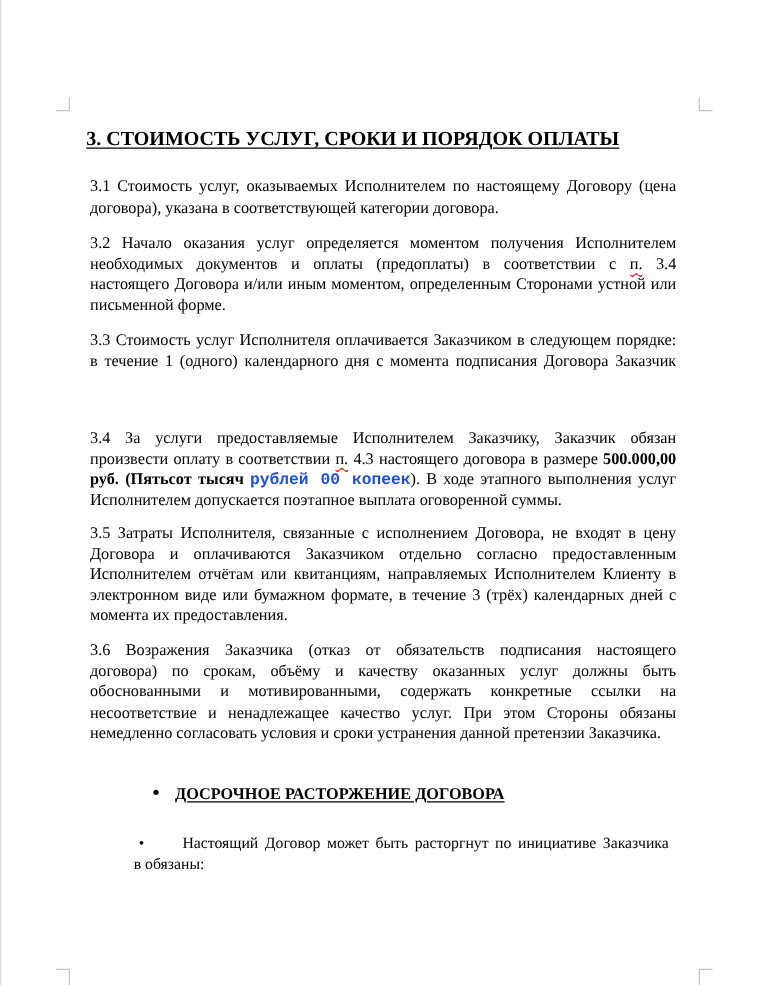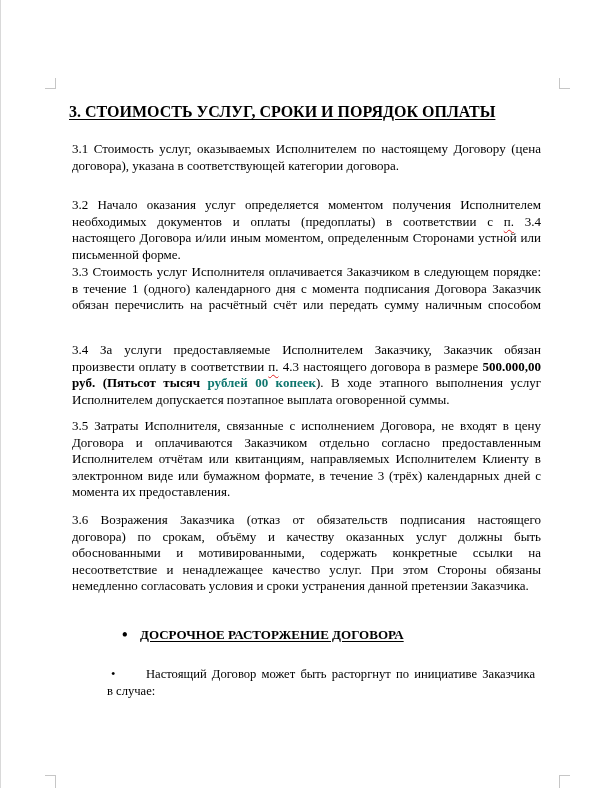--- a/index.html
+++ b/index.html
@@ -22,21 +22,21 @@
     font-size: 13px; line-height: 16.5px;
   }
   .line { text-align: justify; text-align-last: justify; height: 16.5px; }
   .line.last { text-align: right; text-align-last: left; }
   .spell {
     text-decoration: underline wavy #e02020; text-decoration-skip-ink: none;
     text-underline-offset: 3px; text-decoration-thickness: 1px;
   }
   .b { font-weight: bold; }
   .u { text-underline-offset: 2px; }
-  .navy { color: #0f766e; }
+  .navy { color: #1d4ed8; font-family: Liberation Mono, monospace; }
 
   .h2-bullet {
     position: absolute; top: 625px; left: 122px; font-size: 16px; line-height: 20px; font-weight: bold;
   }
   .h2 {
     position: absolute; top: 625px; left: 140px; font-size: 13px; line-height: 20px; font-weight: bold;
     text-decoration: underline; text-underline-offset: 2px; text-decoration-thickness: 1px;
     white-space: nowrap;
   }
   .item {
@@ -68,31 +68,30 @@
     <div class="mark" style="left:559px;top:775px;width:1px;height:13px;"></div>
   </div>
 
   <div class="h1">3. СТОИМОСТЬ УСЛУГ, СРОКИ И ПОРЯДОК ОПЛАТЫ</div>
 
   <div class="para" style="top:141px;">
     <div class="line">3.1 Стоимость услуг, оказываемых Исполнителем по настоящему Договору (цена</div>
     <div class="line last">договора), указана в соответствующей категории договора.</div>
   </div>
 
-  <div class="para" style="top:186px;margin-top:11px;">
+  <div class="para" style="top:186px;">
     <div class="line">3.2 Начало оказания услуг определяется моментом получения Исполнителем</div>
     <div class="line"><span>необходимых документов и оплаты (предоплаты) в соответствии с </span><span class="spell">п.</span><span> 3.4</span></div>
     <div class="line">настоящего Договора и/или иным моментом, определенным Сторонами устной или</div>
     <div class="line last">письменной форме.</div>
   </div>
 
   <div class="para" style="top:264px;">
     <div class="line">3.3 Стоимость услуг Исполнителя оплачивается Заказчиком в следующем порядке:</div>
     <div class="line">в течение 1 (одного) календарного дня с момента подписания Договора Заказчик</div>
-    <div class="line">обязан перечислить на расчётный счёт или передать сумму наличным способом</div>
   </div>
 
   <div class="para" style="top:342px;">
     <div class="line">3.4 За услуги предоставляемые Исполнителем Заказчику, Заказчик обязан</div>
     <div class="line"><span>произвести оплату в соответствии </span><span class="spell">п.</span><span> 4.3 настоящего договора в размере </span><span class="b">500.000</span><span class="b u">,00</span></div>
     <div class="line"><span class="b u">руб.</span><span class="b"> (Пятьсот тысяч </span><span class="b navy">рублей 00 копеек</span><span>). В ходе этапного выполнения услуг</span></div>
     <div class="line last">Исполнителем допускается поэтапное выплата оговоренной суммы.</div>
   </div>
 
   <div class="para" style="top:418px;">
@@ -109,15 +108,15 @@
     <div class="line">обоснованными и мотивированными, содержать конкретные ссылки на</div>
     <div class="line">несоответствие и ненадлежащее качество услуг. При этом Стороны обязаны</div>
     <div class="line last">немедленно согласовать условия и сроки устранения данной претензии Заказчика.</div>
   </div>
 
   <span class="h2-bullet">•</span>
   <div class="h2">ДОСРОЧНОЕ РАСТОРЖЕНИЕ ДОГОВОРА</div>
 
   <div class="item">
     <div class="line"><span class="item-bullet">•</span><span>Настоящий Договор может быть расторгнут по инициативе Заказчика</span></div>
-    <div class="line last">в случае:</div>
+    <div class="line last">в обязаны:</div>
   </div>
 </div>
 
 </body></html>

